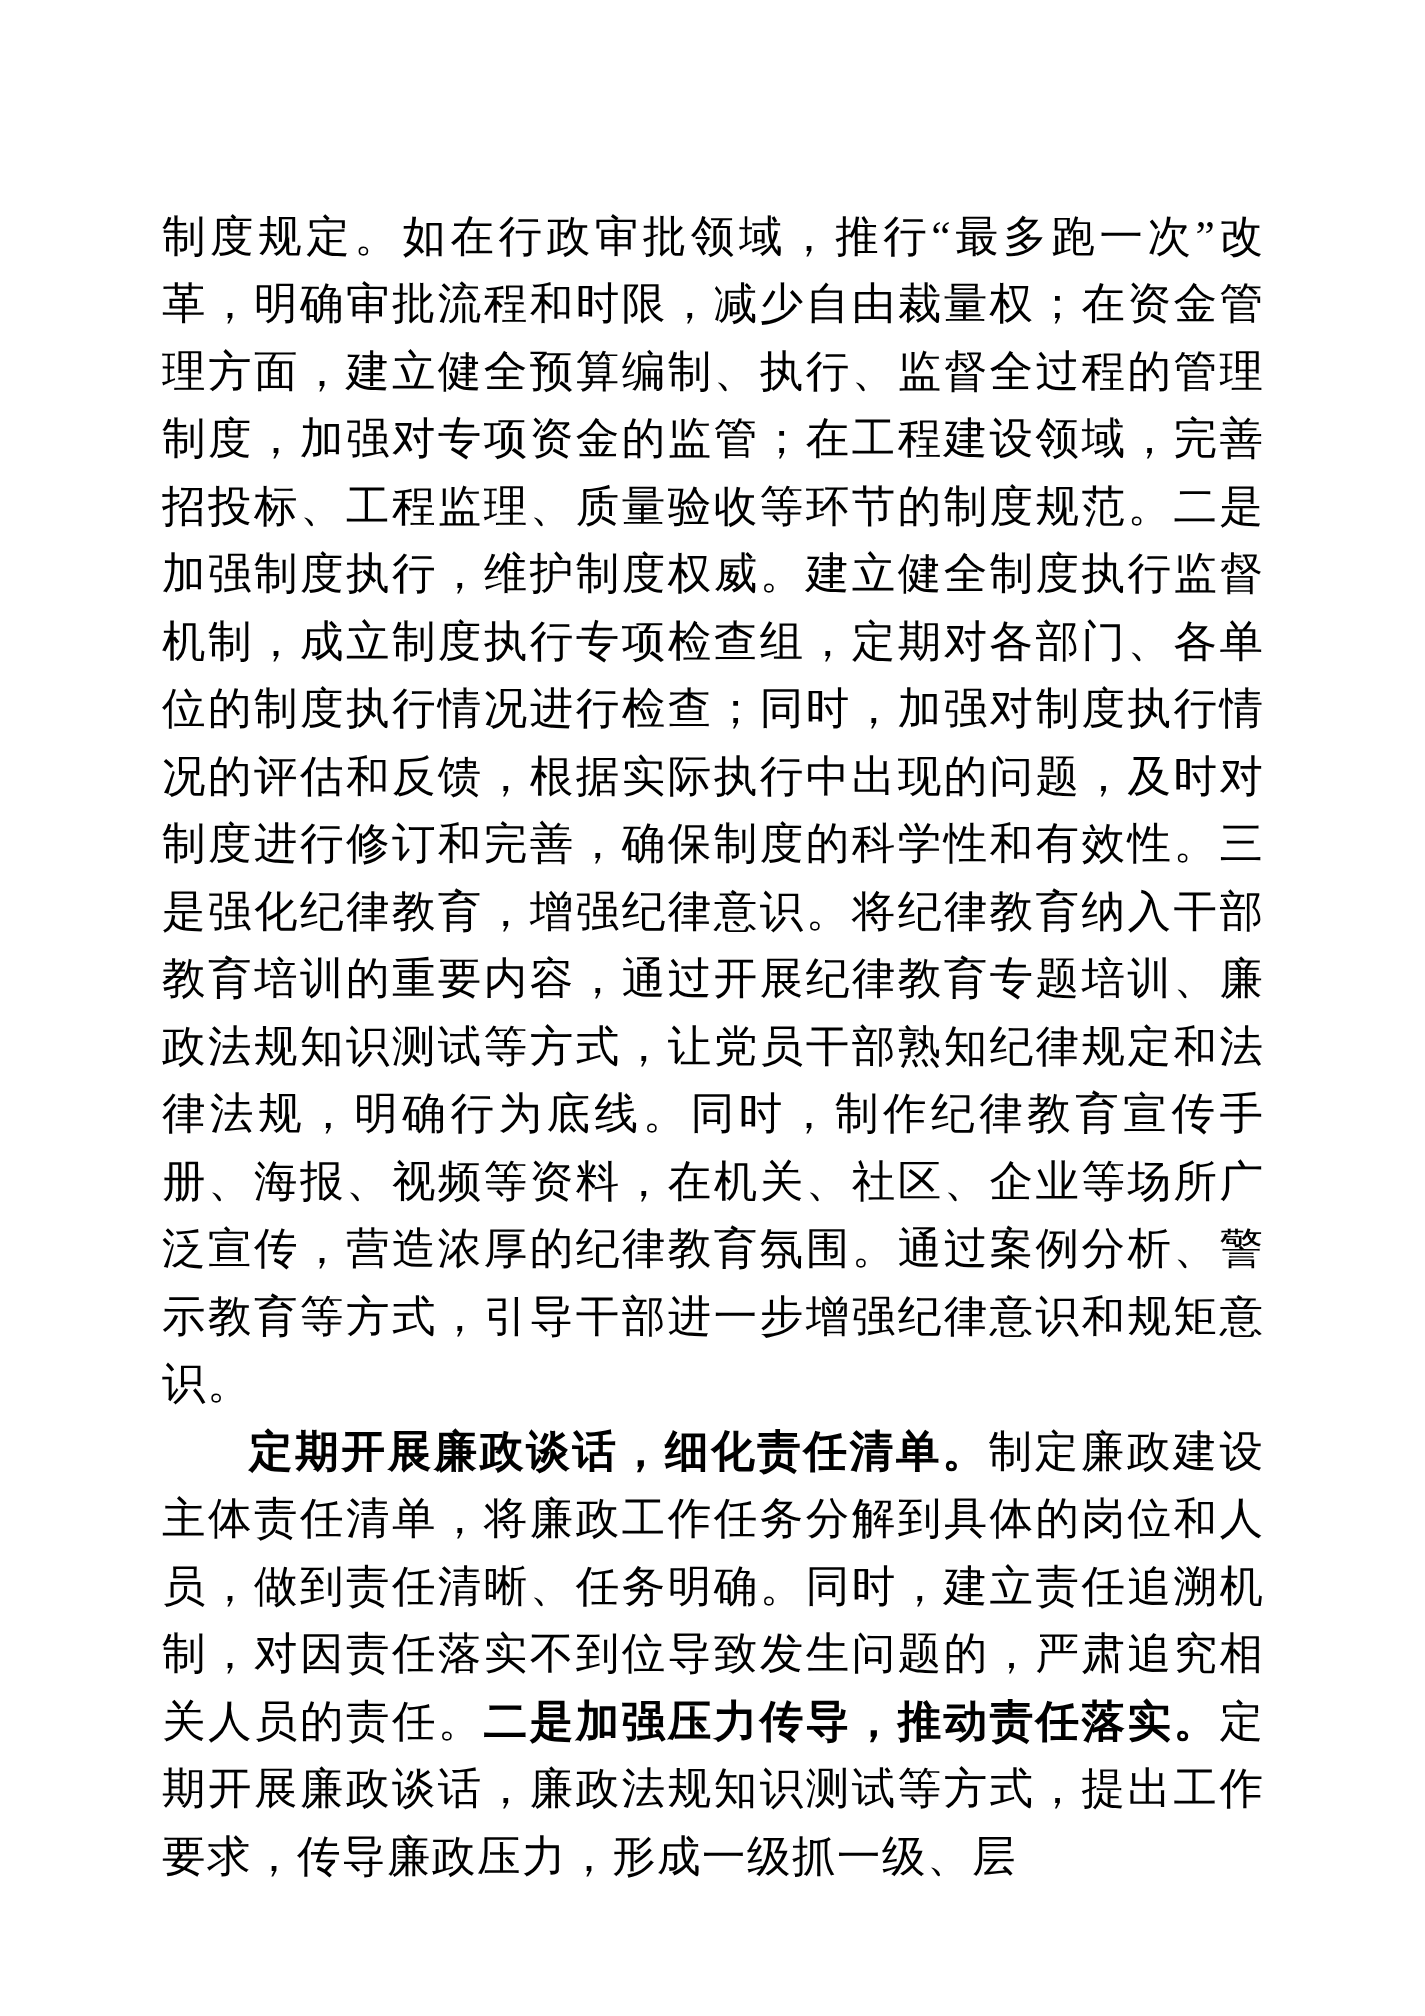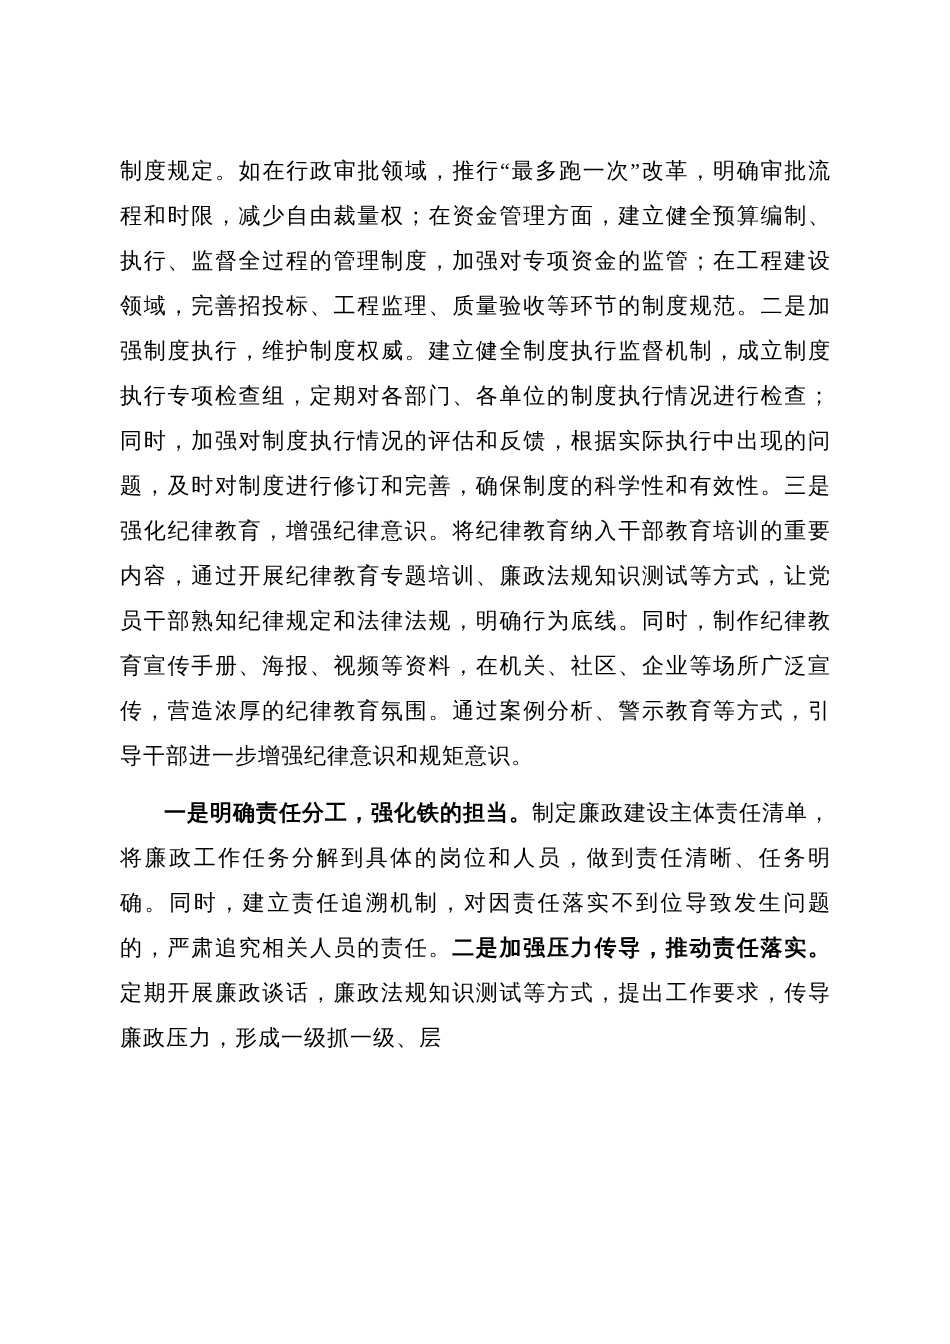--- a/index.html
+++ b/index.html
@@ -14,23 +14,23 @@
   }
   .page {
     box-sizing: border-box;
     width: 950px;
     height: 1344px;
     padding: 136px 107px 0 108px;
     background: #ffffff;
     overflow: hidden;
   }
   .para {
-    margin: 12px;
+    margin: 0;
     font-family: "Liberation Serif", serif;
-    font-size: 22px;
+    font-size: 29px;
     line-height: 45px;
     color: #000000;
     text-align: justify;
     text-justify: inter-ideograph;
     letter-spacing: 1px;
   }
   .indent {
     text-indent: 2em;
   }
   .heading-run {
@@ -45,16 +45,16 @@
 <body>
 
 <main class="page">
 
   <p class="para">
     <span class="body-run">制度规定。如在行政审批领域，推行“最多跑一次”改革，明确审批流程和时限，减少自由裁量权；在资金管理方面，建立健全预算编制、执行、监督全过程的管理制度，加强对专项资金的监管；在工程建设领域，完善招投标、工程监理、质量验收等环节的制度规范。二是加强制度执行，维护制度权威。建立健全制度执行监督机制，成立制度执行专项检查组，定期对各部门、各单位的制度执行情况进行检查；同时，加强对制度执行情况的评估和反馈，根据实际执行中出现的问题，及时对制度进行修订和完善，确保制度的科学性和有效性。三是强化纪律教育，增强纪律意识。将纪律教育纳入干部教育培训的重要内容，通过开展纪律教育专题培训、廉政法规知识测试等方式，让党员干部熟知纪律规定和法律法规，明确行为底线。同时，制作纪律教育宣传手册、海报、视频等资料，在机关、社区、企业等场所广泛宣传，营造浓厚的纪律教育氛围。通过案例分析、警示教育等方式，引导干部进一步增强纪律意识和规矩意识。</span>
   </p>
 
 
   <p class="para indent">
-    <span class="em-run">一是明确责任分工，强化铁的担当。</span><span class="body-run">制定廉政建设主体责任清单，将廉政工作任务分解到具体的岗位和人员，做到责任清晰、任务明确。同时，建立责任追溯机制，对因责任落实不到位导致发生问题的，严肃追究相关人员的责任。</span><span class="em-run">二是加强压力传导，推动责任落实。</span><span class="body-run">定期开展廉政谈话，廉政法规知识测试等方式，提出工作要求，传导廉政压力，形成一级抓一级、层</span>
+    <span class="em-run">定期开展廉政谈话，细化责任清单。</span><span class="body-run">制定廉政建设主体责任清单，将廉政工作任务分解到具体的岗位和人员，做到责任清晰、任务明确。同时，建立责任追溯机制，对因责任落实不到位导致发生问题的，严肃追究相关人员的责任。</span><span class="em-run">二是加强压力传导，推动责任落实。</span><span class="body-run">定期开展廉政谈话，廉政法规知识测试等方式，提出工作要求，传导廉政压力，形成一级抓一级、层</span>
   </p>
 
 </main>
 
 </body></html>

